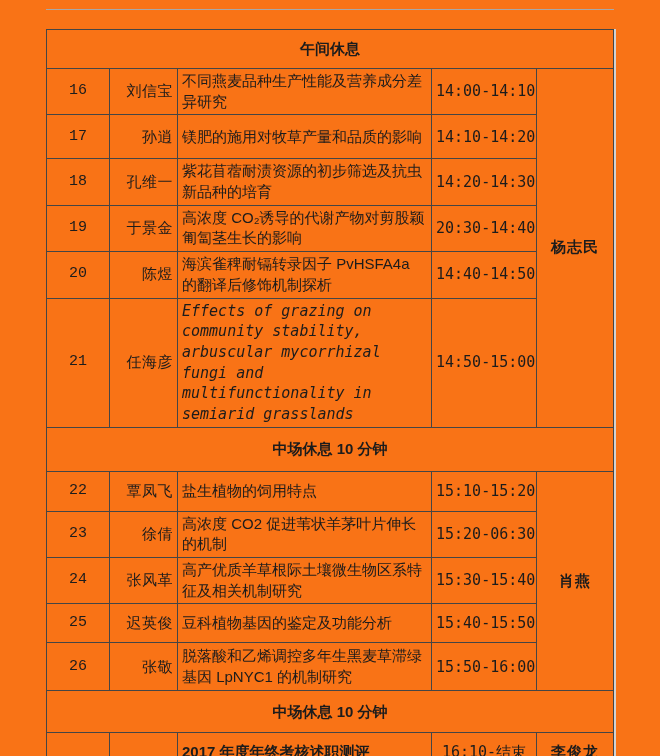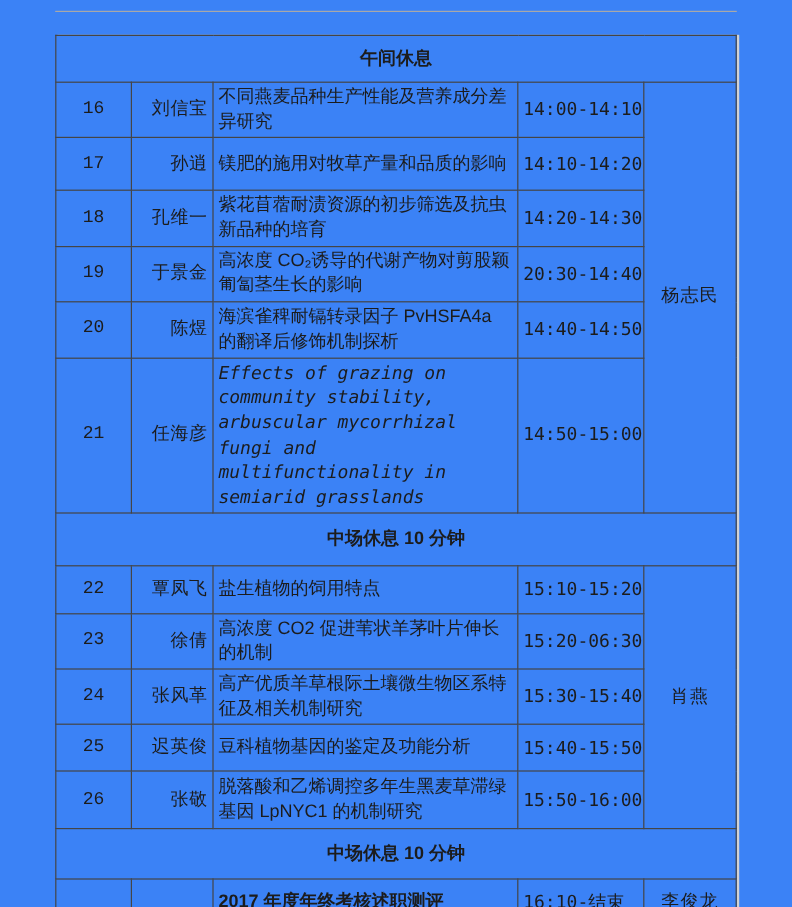--- a/index.html
+++ b/index.html
@@ -9,21 +9,21 @@
     width: 660px;
     height: 756px;
     font-family: "Liberation Sans", sans-serif;
     color: #1c1c1c;
     -webkit-font-smoothing: antialiased;
   }
   .page {
     position: relative;
     width: 660px;
     height: 756px;
-    background: #3b82f6;
+    background: #f97316;
     overflow: hidden;
   }
   .top-rule {
     position: absolute;
     left: 46px;
     top: 9px;
     width: 568px;
     height: 1px;
     background: #a8a8a8;
   }
@@ -40,22 +40,22 @@
     border: 1px solid #454545;
     vertical-align: middle;
     padding: 2px 4px;
     font-size: 15px;
     line-height: 1.38;
     overflow: hidden;
   }
   td.c-no    { text-align: center; font-family: Liberation Mono, monospace; font-size: 14px; }
   td.c-name  { text-align: right; font-size: 16px; letter-spacing: 0.5px; }
   td.c-title { text-align: left; padding-left: 7px; padding-right: 6px; margin-left: 37px; }
-  td.c-time  { text-align: left; font-family: "DejaVu Sans Mono", monospace; font-size: 13.5px; white-space: nowrap; }
-  td.c-chair { text-align: center; font-size: 16px; font-weight: normal; letter-spacing: 1px; }
+  td.c-time  { text-align: center; font-family: "DejaVu Sans Mono", monospace; font-size: 13.5px; white-space: nowrap; }
+  td.c-chair { text-align: center; font-size: 16px; font-weight: bold; letter-spacing: 1px; }
   td.break-cell {
     text-align: center;
     font-weight: bold;
     font-size: 16px;
   }
   td.eng-title {
     font-family: "DejaVu Sans Mono", monospace;
     font-size: 13px;
     line-height: 1.6;
     font-style: italic;

